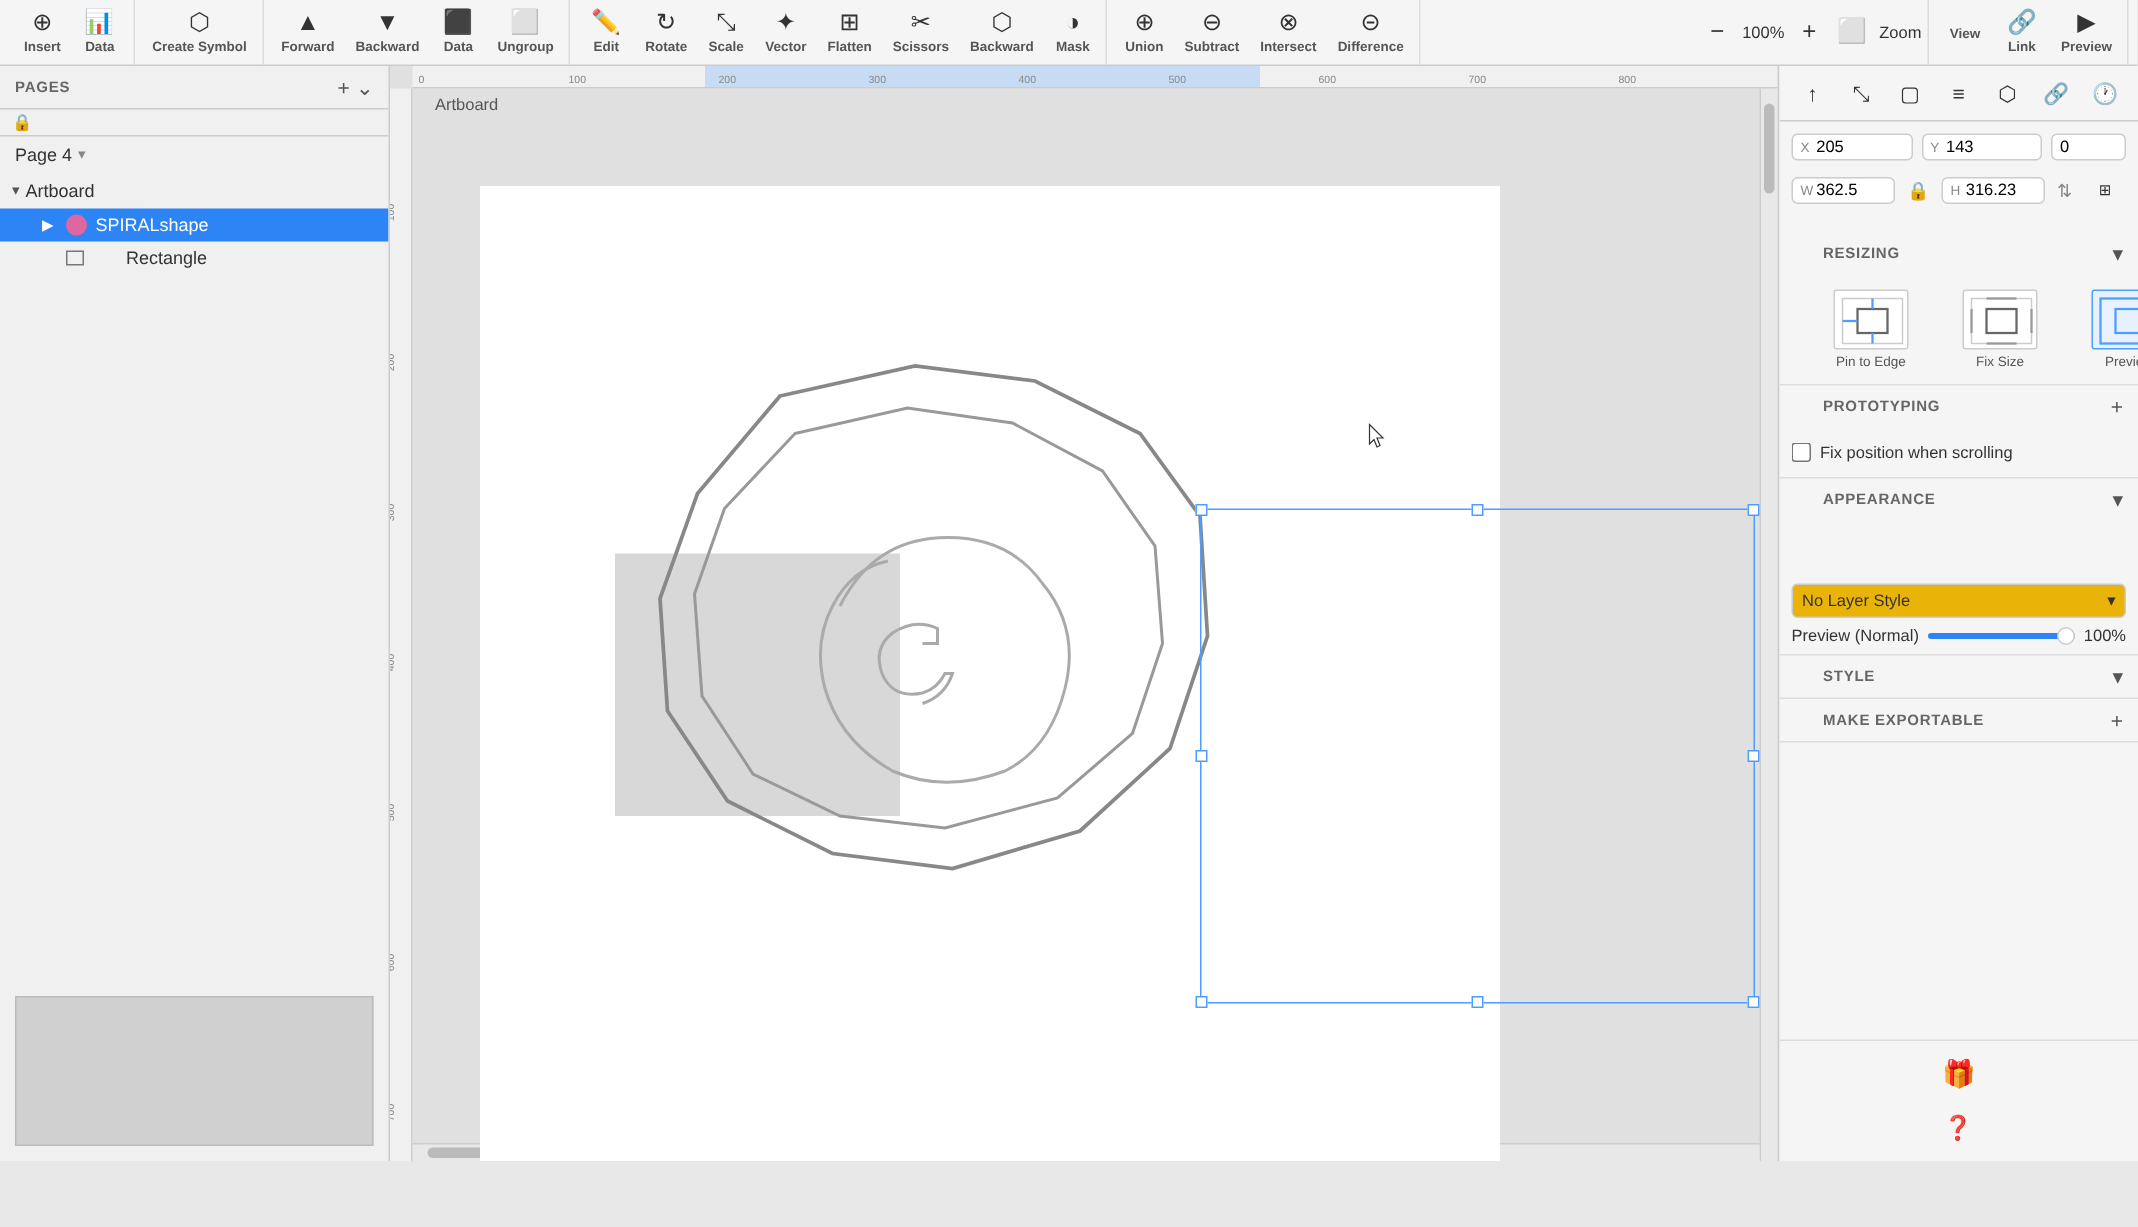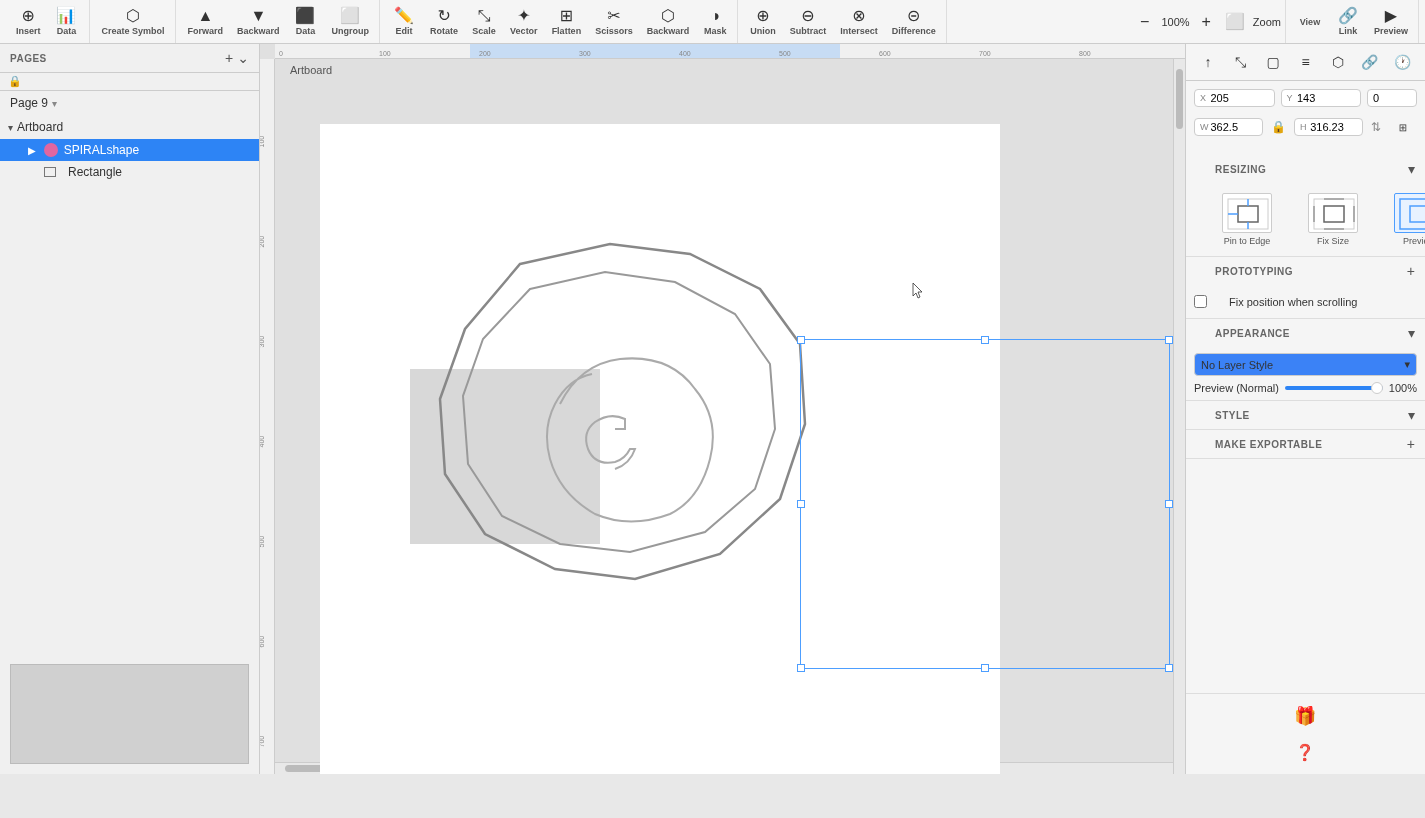--- a/index.html
+++ b/index.html
@@ -65,26 +65,26 @@
     .rp-section-content { padding: 6px 8px; }
 
     
     .resizing-options { display: flex; gap: 8px; align-items: flex-end; padding: 4px 0; }
     .resize-opt { display: flex; flex-direction: column; align-items: center; gap: 3px; cursor: pointer; padding-left: 28px; }
     .resize-opt-box { width: 50px; height: 40px; border: 1px solid #ccc; background: white; position: relative; border-radius: 2px; }
     .resize-opt-label { font-size: 9px; color: #555; }
     .resize-opt.active .resize-opt-box { border-color: #4d9eff; }
 
     
-    .proto-checkbox { display: flex; align-items: center; gap: 22px; padding: 4px 0; }
+    .proto-checkbox { display: flex; align-items: center; gap: 6px; padding: 4px 0; }
     .proto-checkbox input { cursor: pointer; }
     .proto-checkbox label { font-size: 11px; cursor: pointer; }
 
     
-    .appearance-select { width: 100%; background: #3b82f6; border: 1px solid #ccc; border-radius: 4px; padding: 4px 6px; font-size: 11px; cursor: pointer; display: flex; align-items: center; justify-content: space-between; margin-bottom: 6px; }
+    .appearance-select { width: 100%; background: #eab308; border: 1px solid #ccc; border-radius: 4px; padding: 4px 6px; font-size: 11px; cursor: pointer; display: flex; align-items: center; justify-content: space-between; margin-bottom: 6px; margin-top: 36px; }
     .opacity-row { display: flex; align-items: center; gap: 6px; }
     .opacity-label { font-size: 11px; color: #333; white-space: nowrap; }
     .opacity-slider-track { flex: 1; height: 4px; background: #2d84f5; border-radius: 2px; position: relative; }
     .opacity-slider-thumb { position: absolute; right: 0; top: -4px; width: 12px; height: 12px; background: white; border: 1px solid #ccc; border-radius: 50%; }
     .opacity-value { font-size: 11px; color: #333; white-space: nowrap; }
 
     
     .rp-section-header-plain { display: flex; align-items: center; justify-content: space-between; padding: 6px 10px; }
 
     
@@ -221,39 +221,39 @@
         <span class="action-btn">+</span>
         <span class="action-btn">⌄</span>
       </div>
     </div>
 
     <div style="display:flex;align-items:center;padding:2px 8px;border-bottom:1px solid #ccc;">
       <span style="font-size:11px;color:#888;margin-right:4px;">🔒</span>
     </div>
 
     <div id="page-item">
-      <span style="font-size:12px;">Page 9</span>
+      <span style="font-size:12px;">Page 4</span>
       <span style="font-size:10px;color:#888;margin-left:4px;">▾</span>
     </div>
 
     <div id="layers-panel">
       <div class="layer-artboard">
         <span class="chevron">▾</span>
         <span style="font-size:12px;">Artboard</span>
       </div>
 
       <div class="layer-item selected">
         <span style="font-size:10px;margin-right:2px;color:white;">▶</span>
         <div style="width:14px;height:14px;border-radius:50%;background:#e066a0;flex-shrink:0;"></div>
         <span class="layer-label">SPIRALshape</span>
       </div>
 
       <div class="layer-item">
         <div style="width:12px;height:10px;border:1.5px solid #777;flex-shrink:0;margin-left:16px;"></div>
-        <span class="layer-label" style="margin-left:6px;text-align:right;">Rectangle</span>
+        <span class="layer-label" style="margin-left:22px;text-align:right;">Rectangle</span>
       </div>
     </div>
 
     <div class="left-thumbnail"></div>
   </div>
 
   <div id="canvas-area">
 
     <div id="ruler-top-area" style="position:absolute;top:0;left:15px;right:0;height:15px;background:#f0f0f0;border-bottom:1px solid #ccc;overflow:hidden;z-index:10;">
 

